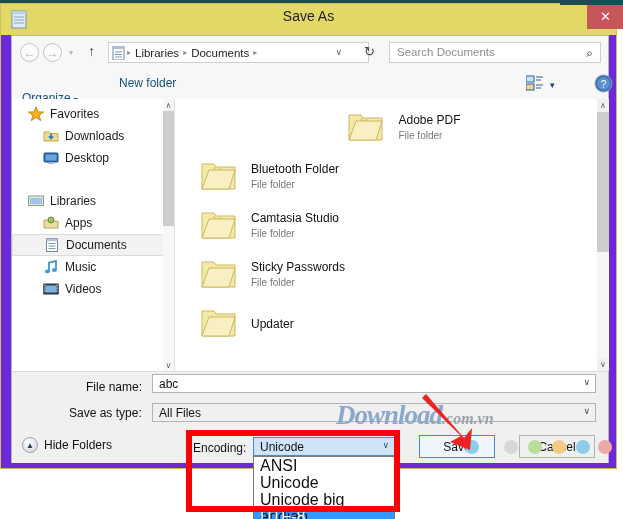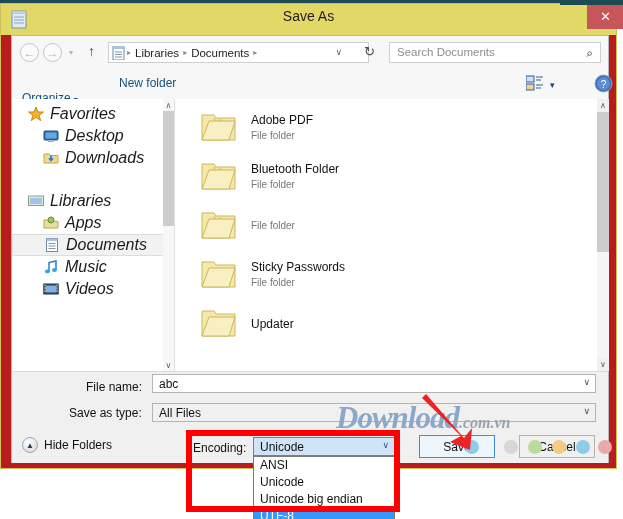--- a/index.html
+++ b/index.html
@@ -10,21 +10,21 @@
     font-size:12px;color:#111;
     position:relative;
   }
   
   .top-strip{position:absolute;left:0;top:0;width:623px;height:5px;background:#1d4a53;}
   .top-strip-right{position:absolute;left:560px;top:0;width:63px;height:5px;background:#1d4a53;}
 
   
   .dialog{
     position:absolute;left:0;top:3px;width:617px;height:466px;
-    background:#b91c1c;
+    background:#6d28d9;
     border:1px solid #cdc25a;
     box-sizing:border-box;
   }
   .titlebar{
     position:absolute;left:0;top:0;width:615px;height:31px;
     background:#e2d866;
   }
   .title-icon{
     position:absolute;left:10px;top:6px;width:17px;height:19px;
   }
@@ -93,21 +93,21 @@
   .view-caret{position:absolute;left:538px;top:11px;font-size:9px;color:#1a3f78;}
   .help-icon{position:absolute;left:582px;top:5px;width:19px;height:19px;}
 
   
   .left-pane{
     position:absolute;left:0;top:63px;width:162px;height:272px;
     background:#fff;overflow:hidden;
   }
   .nav-item{
     position:relative;height:22px;display:flex;align-items:center;
-    font-size:16px;color:#1b1b1b;cursor:pointer;white-space:nowrap;font-style:italic;
+    font-size:12px;color:#1b1b1b;cursor:pointer;white-space:nowrap;
   }
   .nav-item .ico{width:16px;height:16px;margin-right:6px;flex:0 0 16px;}
   .nav-root{padding-left:16px;}
   .nav-child{padding-left:31px;}
   .nav-selected{
     background:#f2f2f2;border:1px solid #dcdcdc;box-sizing:border-box;
   }
   .left-scroll{
     position:absolute;left:151px;top:63px;width:11px;height:272px;background:#f7f7f7;
   }
@@ -176,21 +176,21 @@
     position:absolute;left:253px;top:437px;width:142px;height:19px;
     background:#cfe4f7;border:1px solid #3c8ddc;box-sizing:border-box;cursor:pointer;
   }
   .enc-combo-text{position:absolute;left:6px;top:2px;font-size:12px;color:#111;}
   .enc-combo-caret{position:absolute;right:5px;top:2px;font-size:9px;color:#30507a;}
   .enc-list{
     position:absolute;left:253px;top:456px;width:142px;
     background:#fff;border:1px solid #7a7a7a;box-sizing:border-box;z-index:20;
   }
   .enc-opt{
-    height:17px;line-height:17px;padding-left:6px;font-size:12px;color:#111;cursor:pointer;
+    height:17px;line-height:17px;padding-left:6px;font-size:16px;color:#111;cursor:pointer;
   }
   .enc-opt.sel{background:#3399ff;color:#fff;}
 
   
   .btn{
     position:absolute;top:435px;height:23px;
     display:flex;align-items:center;justify-content:center;
     font-size:12px;color:#111;box-sizing:border-box;cursor:pointer;
   }
   .btn-save{left:419px;width:76px;background:#eef6fd;border:1px solid #3c8ddc;}
@@ -204,21 +204,21 @@
     border:6px solid #fe0000;box-sizing:border-box;z-index:30;pointer-events:none;
   }
   .arrow{position:absolute;left:420px;top:392px;width:70px;height:62px;z-index:31;pointer-events:none;}
 
   
   .watermark{
     position:absolute;left:336px;top:400px;z-index:25;pointer-events:none;
     font-style:italic;font-weight:bold;
     font-family:"Liberation Serif","DejaVu Serif",serif;
   }
-  .wm-main{font-size:31px;color:#8ba7c9;letter-spacing:-1px;}
+  .wm-main{font-size:27px;color:#8ba7c9;letter-spacing:-1px;}
   .wm-sub{font-size:16px;color:#9aa3ad;}
 </style>
 </head>
 <body>
 
 <div class="top-strip"></div>
 
 <div class="dialog">
 
   <div class="titlebar">
@@ -306,36 +306,36 @@
           <svg width="16" height="16" viewBox="0 0 16 16">
               <polygon points="8,1 10,6 15.5,6 11,9.4 12.7,14.6 8,11.4 3.3,14.6 5,9.4 0.5,6 6,6" fill="#f5b323" stroke="#c9891a"></polygon>
             </svg>
         </span>
         <span>Favorites</span>
       </div>
 
       <div class="nav-item nav-child">
         <span class="ico">
           <svg width="16" height="16" viewBox="0 0 16 16">
+              <path d="M1 4 h5 l1.2 1.5 H15 V13 H1 Z" fill="#f0d890" stroke="#c8a83f"></path>
+              <path d="M8 5.5 v4.2 M6 8.2 L8 10.4 L10 8.2" stroke="#2a7bc8" stroke-width="1.7" fill="none"></path>
+            </svg>
+        </span>
+        <span>Downloads</span>
+      </div>
+
+      <div class="nav-item nav-child">
+        <span class="ico">
+          <svg width="16" height="16" viewBox="0 0 16 16">
               <rect x="1" y="3" width="14" height="9" rx="1" fill="#2c6fb5" stroke="#1d4e80"></rect>
               <rect x="2.5" y="4.5" width="11" height="6" fill="#6aa6de"></rect>
               <rect x="5" y="12" width="6" height="2" fill="#9fb4c8"></rect>
             </svg>
         </span>
         <span>Desktop</span>
-      </div>
-
-      <div class="nav-item nav-child">
-        <span class="ico">
-          <svg width="16" height="16" viewBox="0 0 16 16">
-              <path d="M1 4 h5 l1.2 1.5 H15 V13 H1 Z" fill="#f0d890" stroke="#c8a83f"></path>
-              <path d="M8 5.5 v4.2 M6 8.2 L8 10.4 L10 8.2" stroke="#2a7bc8" stroke-width="1.7" fill="none"></path>
-            </svg>
-        </span>
-        <span>Downloads</span>
       </div>
 
 
       <div class="nav-item nav-root" style="margin-top:21px;">
         <span class="ico">
           <svg width="16" height="16" viewBox="0 0 16 16">
               <rect x="0.5" y="3" width="15" height="9.5" fill="#dfe9d8" stroke="#8aa37c"></rect>
               <rect x="2" y="5" width="12" height="6" fill="#9fc3ea"></rect>
               <rect x="0.5" y="2" width="6" height="1.6" fill="#c6d8bb"></rect>
             </svg>
@@ -401,21 +401,21 @@
 
     <div class="left-scroll">
       <div class="ls-up">∧</div>
       <div class="ls-thumb"></div>
       <div class="ls-dn">∨</div>
     </div>
 
     <div class="splitter"></div>
 
     <div class="right-pane">
-      <div class="file-row" style="margin-top:4px;">
+      <div class="file-row" style="margin-top:4px;justify-content:center;">
         <span class="folder-ico">
           <svg width="37" height="31" viewBox="0 0 37 31">
               <path d="M2 3 h12 l2 3 h19 v22 H2 Z" fill="#f5e8a8" stroke="#cbb75c"></path>
               <rect x="13" y="6" width="3" height="19" fill="#e5d489"></rect>
               <rect x="18" y="6" width="3" height="19" fill="#e5d489"></rect>
               <path d="M2 28 L9 9 H35 L29 28 Z" fill="#f8f0c3" stroke="#cbb75c"></path>
             </svg>
         </span>
         <span class="file-meta">
           <span class="file-name">Adobe PDF</span>
@@ -439,20 +439,21 @@
       <div class="file-row">
         <span class="folder-ico">
           <svg width="37" height="31" viewBox="0 0 37 31">
               <path d="M2 3 h12 l2 3 h19 v22 H2 Z" fill="#f5e8a8" stroke="#cbb75c"></path>
               <rect x="13" y="6" width="3" height="19" fill="#e5d489"></rect>
               <rect x="18" y="6" width="3" height="19" fill="#e5d489"></rect>
               <path d="M2 28 L9 9 H35 L29 28 Z" fill="#f8f0c3" stroke="#cbb75c"></path>
             </svg>
         </span>
         <span class="file-meta">
+          <span class="file-name">Camtasia Studio</span>
           <span class="file-sub">File folder</span>
         </span>
       </div>
       <div class="file-row">
         <span class="folder-ico">
           <svg width="37" height="31" viewBox="0 0 37 31">
               <path d="M2 3 h12 l2 3 h19 v22 H2 Z" fill="#f5e8a8" stroke="#cbb75c"></path>
               <path d="M2 28 L9 9 H35 L29 28 Z" fill="#f8f0c3" stroke="#cbb75c"></path>
             </svg>
         </span>

